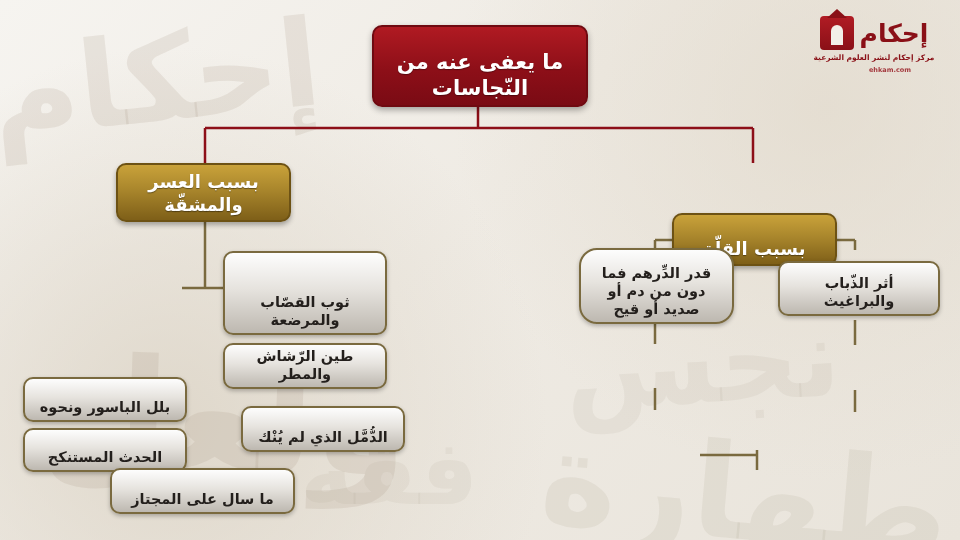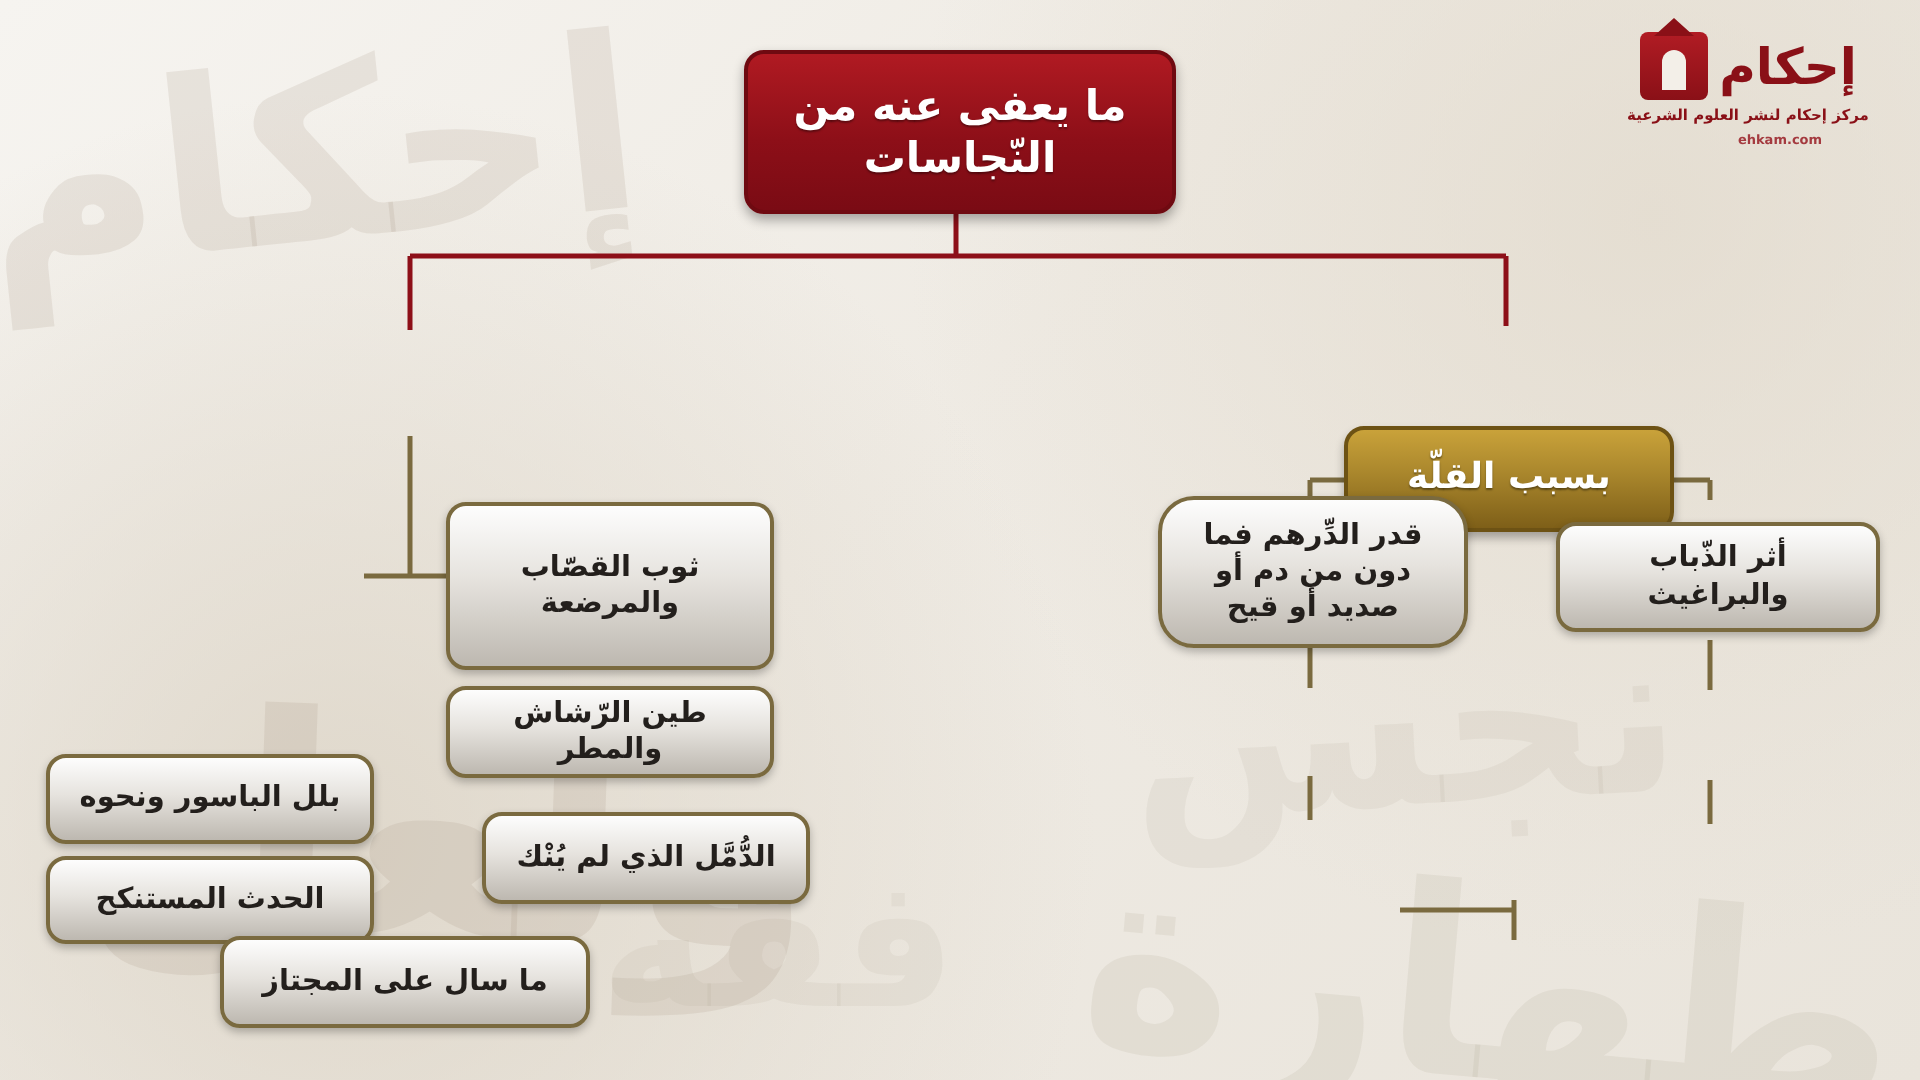--- a/index.html
+++ b/index.html
@@ -46,21 +46,21 @@
     left: 0; top: 0;
     width: 960px; height: 540px;
     pointer-events: none;
   }
 
   
   .node {
     position: absolute;
     box-sizing: border-box;
     display: flex;
-    align-items: center;
+    align-items: flex-end;
     justify-content: center;
     text-align: center;
     border-radius: 10px;
     line-height: 1.25;
     padding: 4px 8px;
   }
 
   .root {
     background: linear-gradient(180deg, #b01a22 0%, #8d0f18 55%, #7a0b14 100%);
     border: 2px solid #6f0a11;
@@ -203,20 +203,23 @@
   </svg>
 
   <div class="node root" style="right:372px; top:25px; width:216px; height:82px;">
     <span>ما يعفى عنه من النّجاسات</span>
   </div>
 
   <div class="node branch" style="right:123px; top:165px; width:165px; height:53px;margin-top:48px;">
     <span>بسبب القلّة</span>
   </div>
 
+  <div class="node branch" style="right:669px; top:163px; width:175px; height:59px;">
+    <span>بسبب العسر والمشقّة</span>
+  </div>
 
   <div class="node leaf" style="right:226px; top:248px; width:155px; height:76px;border-radius:18px;">
     <span>قدر الدِّرهم فما دون من دم أو صديد أو قيح</span>
   </div>
 
   <div class="node leaf" style="right:20px; top:261px; width:162px; height:55px;">
     <span>أثر الذّباب والبراغيث</span>
   </div>
 
 

